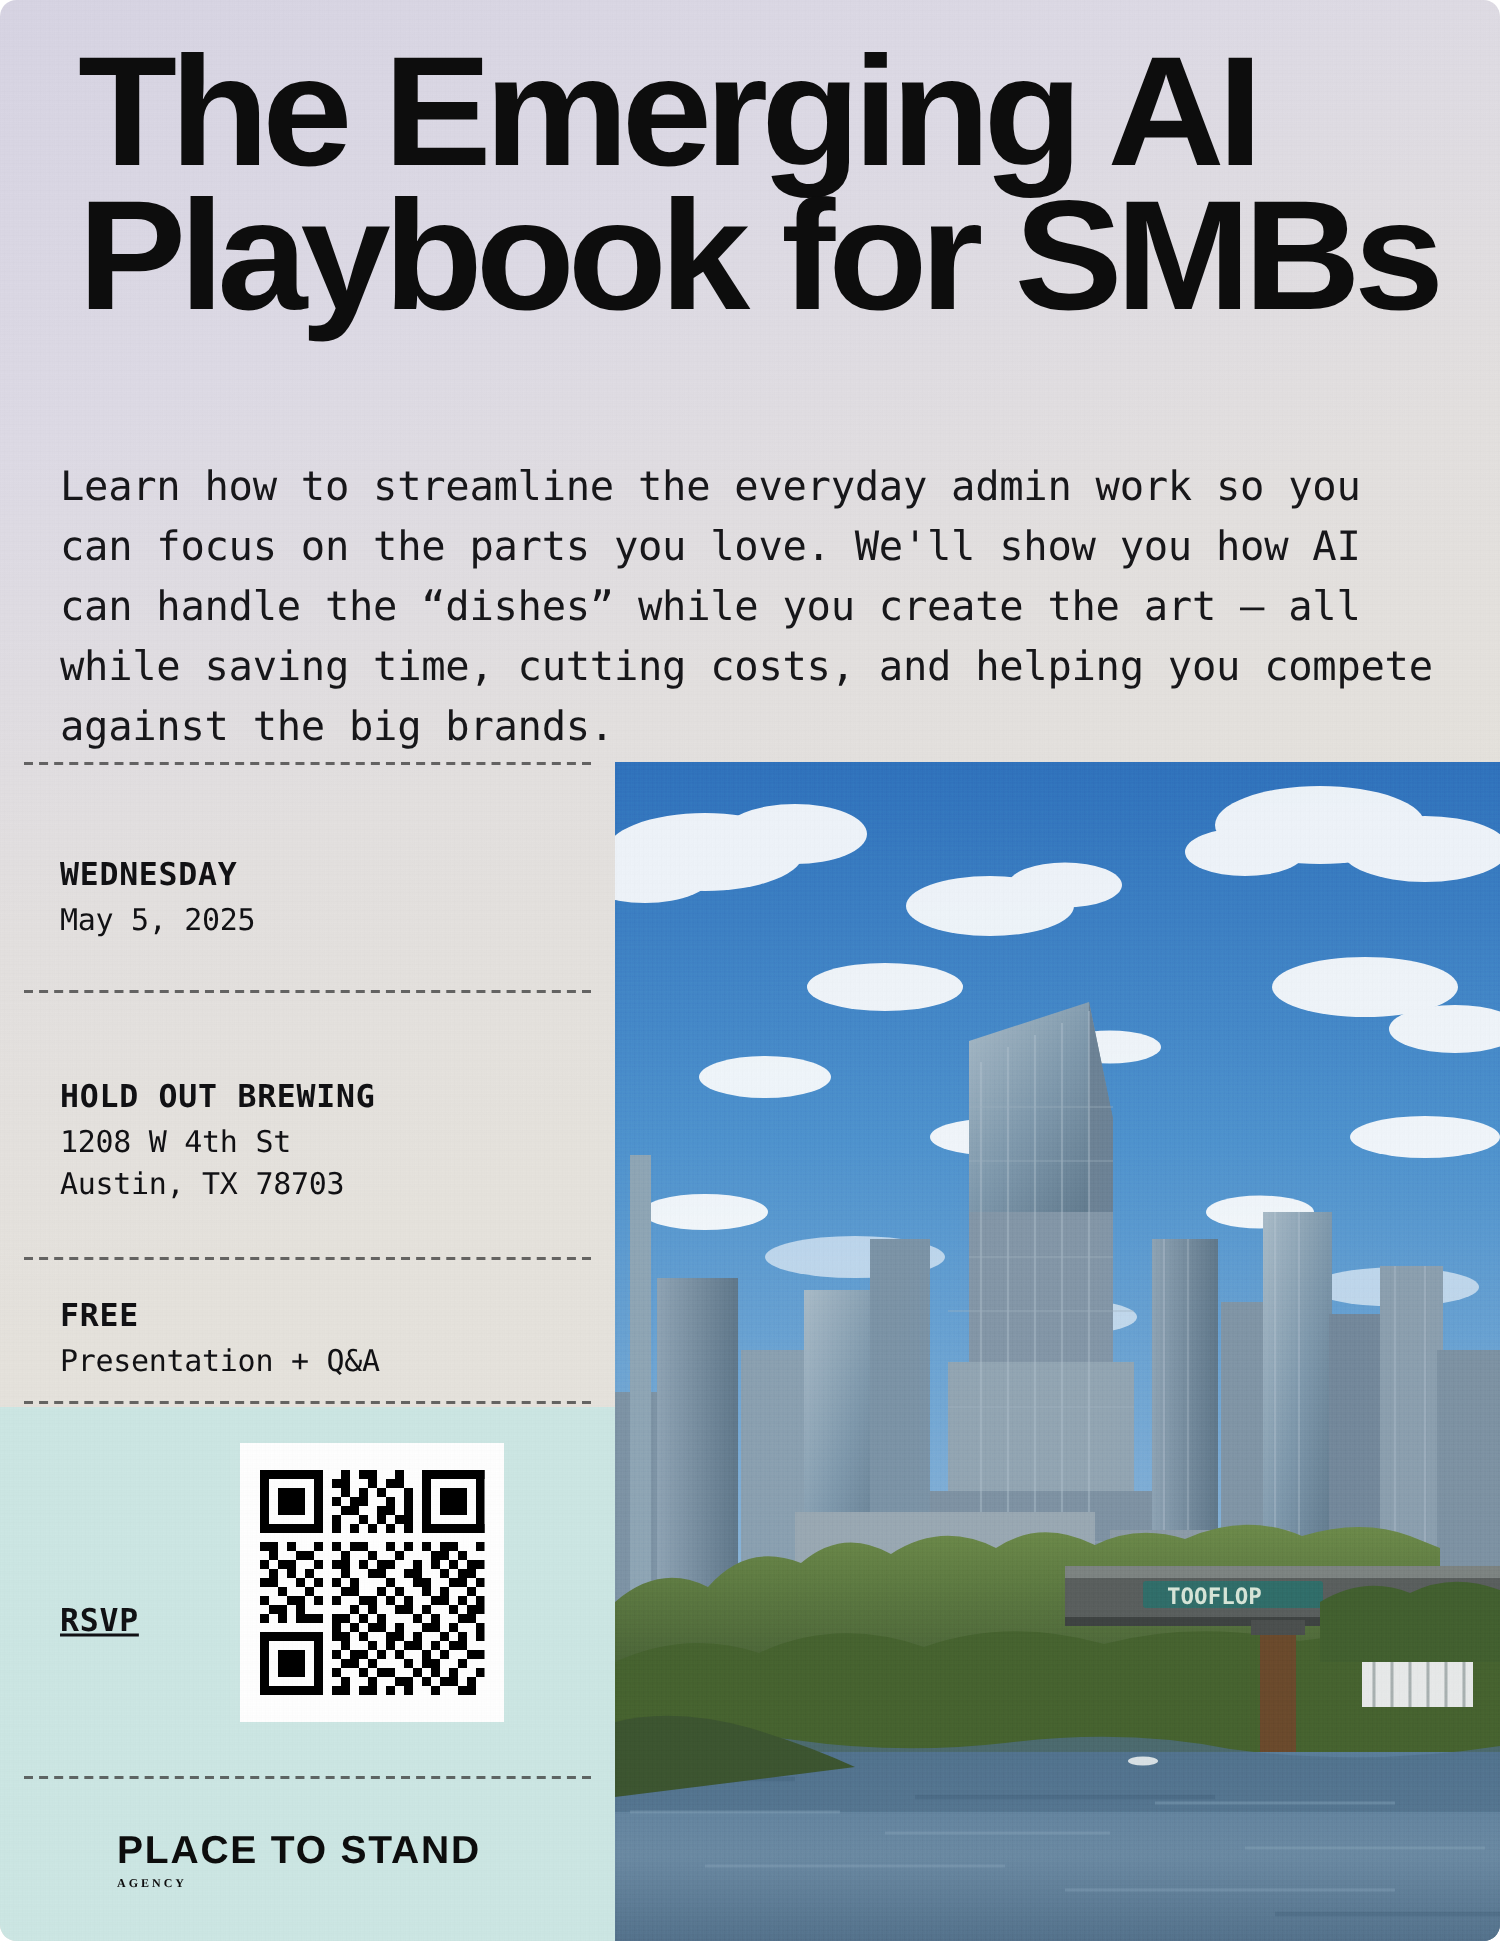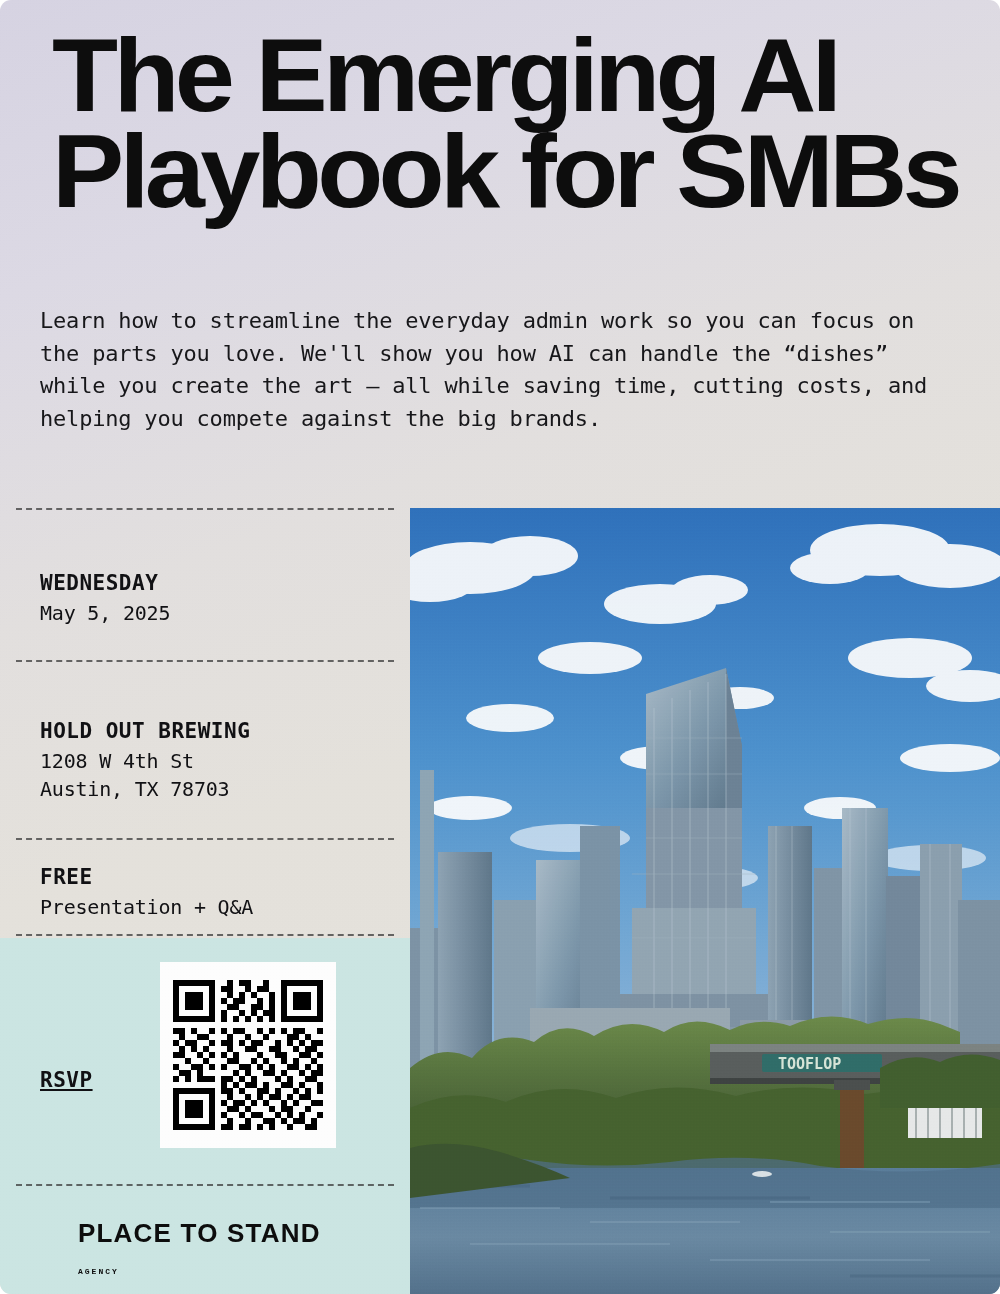--- a/index.html
+++ b/index.html
@@ -51,21 +51,21 @@
   }
   .headline .l2 { display: block; }
 
   
   .deck {
     position: absolute;
     left: 40px;
     top: 305px;
     width: 920px;
     font-family: "DejaVu Sans Mono", monospace;
-    font-size: 22px;
+    font-size: 27px;
     line-height: 1.48;
     color: #17171a;
     letter-spacing: -.2px;
   }
 
   
   .left-col {
     position: absolute;
     left: 0;
     top: 508px;
@@ -162,26 +162,26 @@
     width: 268px;
   }
   .logo .name {
     font-family: "Liberation Sans", sans-serif;
     font-weight: bold;
     font-size: 26px;
     letter-spacing: 1.2px;
     color: #0d0d0d;
   }
   .logo .sub {
-    font-family: Liberation Mono, monospace;
+    font-family: Liberation Serif, serif;
     font-weight: bold;
     font-size: 8px;
     letter-spacing: 2px;
     color: #0d0d0d;
-    margin-top: 18px;
+    margin-top: 2px;
   }
 
   
   .photo {
     position: absolute;
     left: 410px;
     top: 508px;
     width: 590px;
     height: 786px;
     overflow: hidden;

